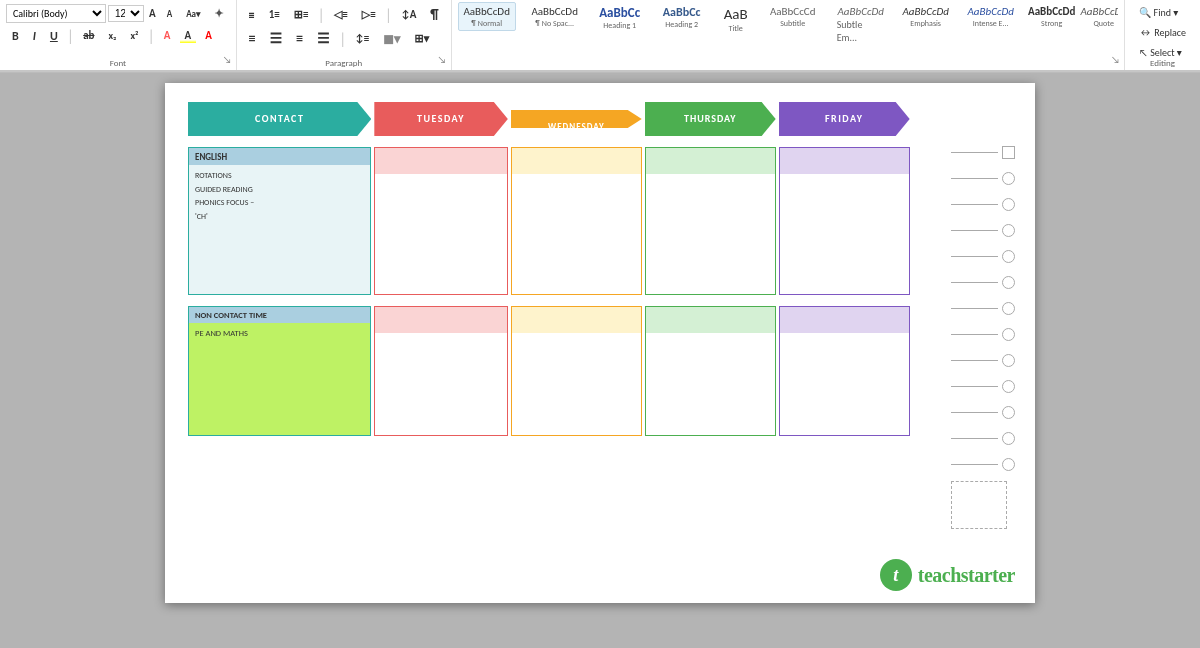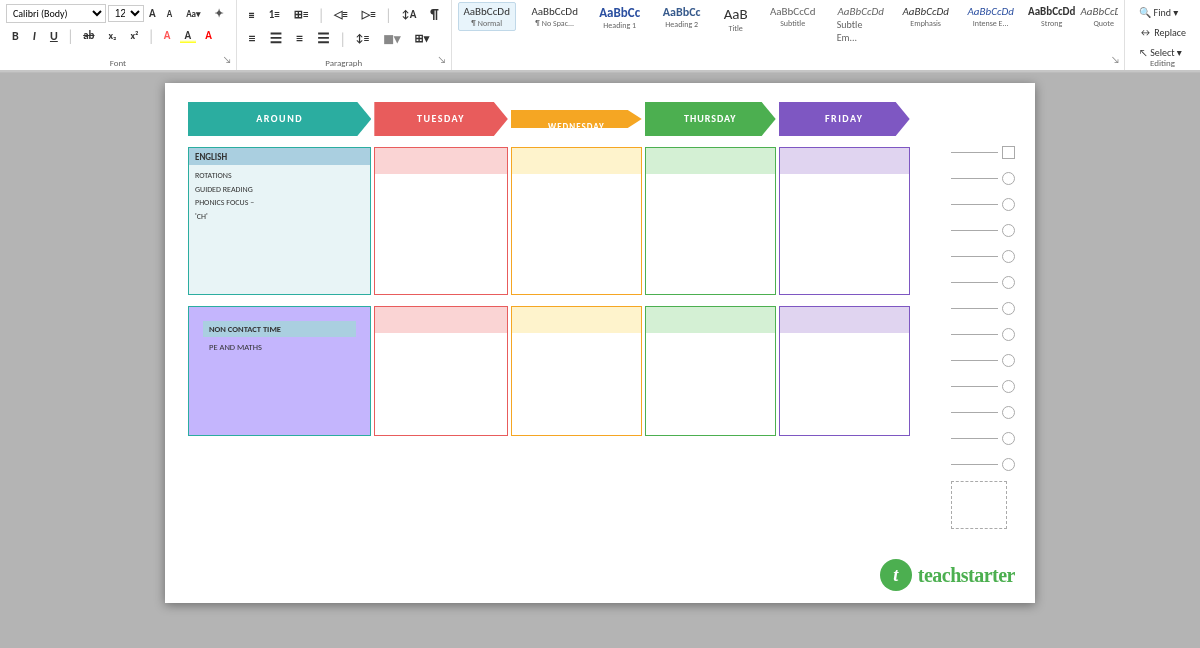--- a/index.html
+++ b/index.html
@@ -167,21 +167,21 @@
         <colgroup>
           <col style="width:140px">
           <col style="width:102px">
           <col style="width:100px">
           <col style="width:100px">
           <col style="width:100px">
         </colgroup>
         <thead>
           <tr>
             <th style="padding:0;">
-              <div style="background:#2bada0; color:white; font-size:10px; font-weight:bold; letter-spacing:1.5px; text-align:center; height:34px; line-height:34px; clip-path:polygon(0 0, calc(100% - 14px) 0, 100% 50%, calc(100% - 14px) 100%, 0 100%);">AROUND</div>
+              <div style="background:#2bada0; color:white; font-size:10px; font-weight:bold; letter-spacing:1.5px; text-align:center; height:34px; line-height:34px; clip-path:polygon(0 0, calc(100% - 14px) 0, 100% 50%, calc(100% - 14px) 100%, 0 100%);">CONTACT</div>
             </th>
             <th style="padding:0;">
               <div style="background:#e85c5c; color:white; font-size:10px; font-weight:bold; letter-spacing:1.5px; text-align:center; height:34px; line-height:34px; clip-path:polygon(0 0, calc(100% - 14px) 0, 100% 50%, calc(100% - 14px) 100%, 0 100%);">TUESDAY</div>
             </th>
             <th style="padding:0;">
               <div style="background:#f5a623; color:white; font-size:9px; font-weight:bold; letter-spacing:1px; text-align:center; height:18px; line-height:34px; clip-path:polygon(0 0, calc(100% - 14px) 0, 100% 50%, calc(100% - 14px) 100%, 0 100%);">WEDNESDAY</div>
             </th>
             <th style="padding:0;">
               <div style="background:#4caf50; color:white; font-size:10px; font-weight:bold; letter-spacing:1px; text-align:center; height:34px; line-height:34px; clip-path:polygon(0 0, calc(100% - 14px) 0, 100% 50%, calc(100% - 14px) 100%, 0 100%);">THURSDAY</div>
             </th>
@@ -218,21 +218,21 @@
             <td style="border:1.5px solid #7e57c2; vertical-align:top; padding:0; height:148px;">
               <div style="height:26px; background:#e0d4f0;"></div>
             </td>
           </tr>
 
           <tr>
               <td colspan="5" style="height:5px; padding:0;"></td>
             </tr>
 
           <tr>
-            <td style="background:#c4b5fd; border:1.5px solid #2bada0; vertical-align:top; padding:14px; height:130px;">
+            <td style="background:#bef264; border:1.5px solid #2bada0; vertical-align:top; padding:0; height:130px;">
               <div style="background:#aacfe0; font-size:8.5px; font-weight:bold; padding:3px 6px; color:#333;">NON CONTACT TIME</div>
               <div style="padding:4px 6px; font-size:8.5px; color:#333; line-height:1.6;">PE AND MATHS</div>
             </td>
             <td style="border:1.5px solid #e85c5c; vertical-align:top; padding:0; height:130px;">
               <div style="height:26px; background:#fad4d4;"></div>
             </td>
             <td style="border:1.5px solid #f5a623; vertical-align:top; padding:0; height:130px;">
               <div style="height:26px; background:#fef3cc;"></div>
             </td>
             <td style="border:1.5px solid #4caf50; vertical-align:top; padding:0; height:130px;">

